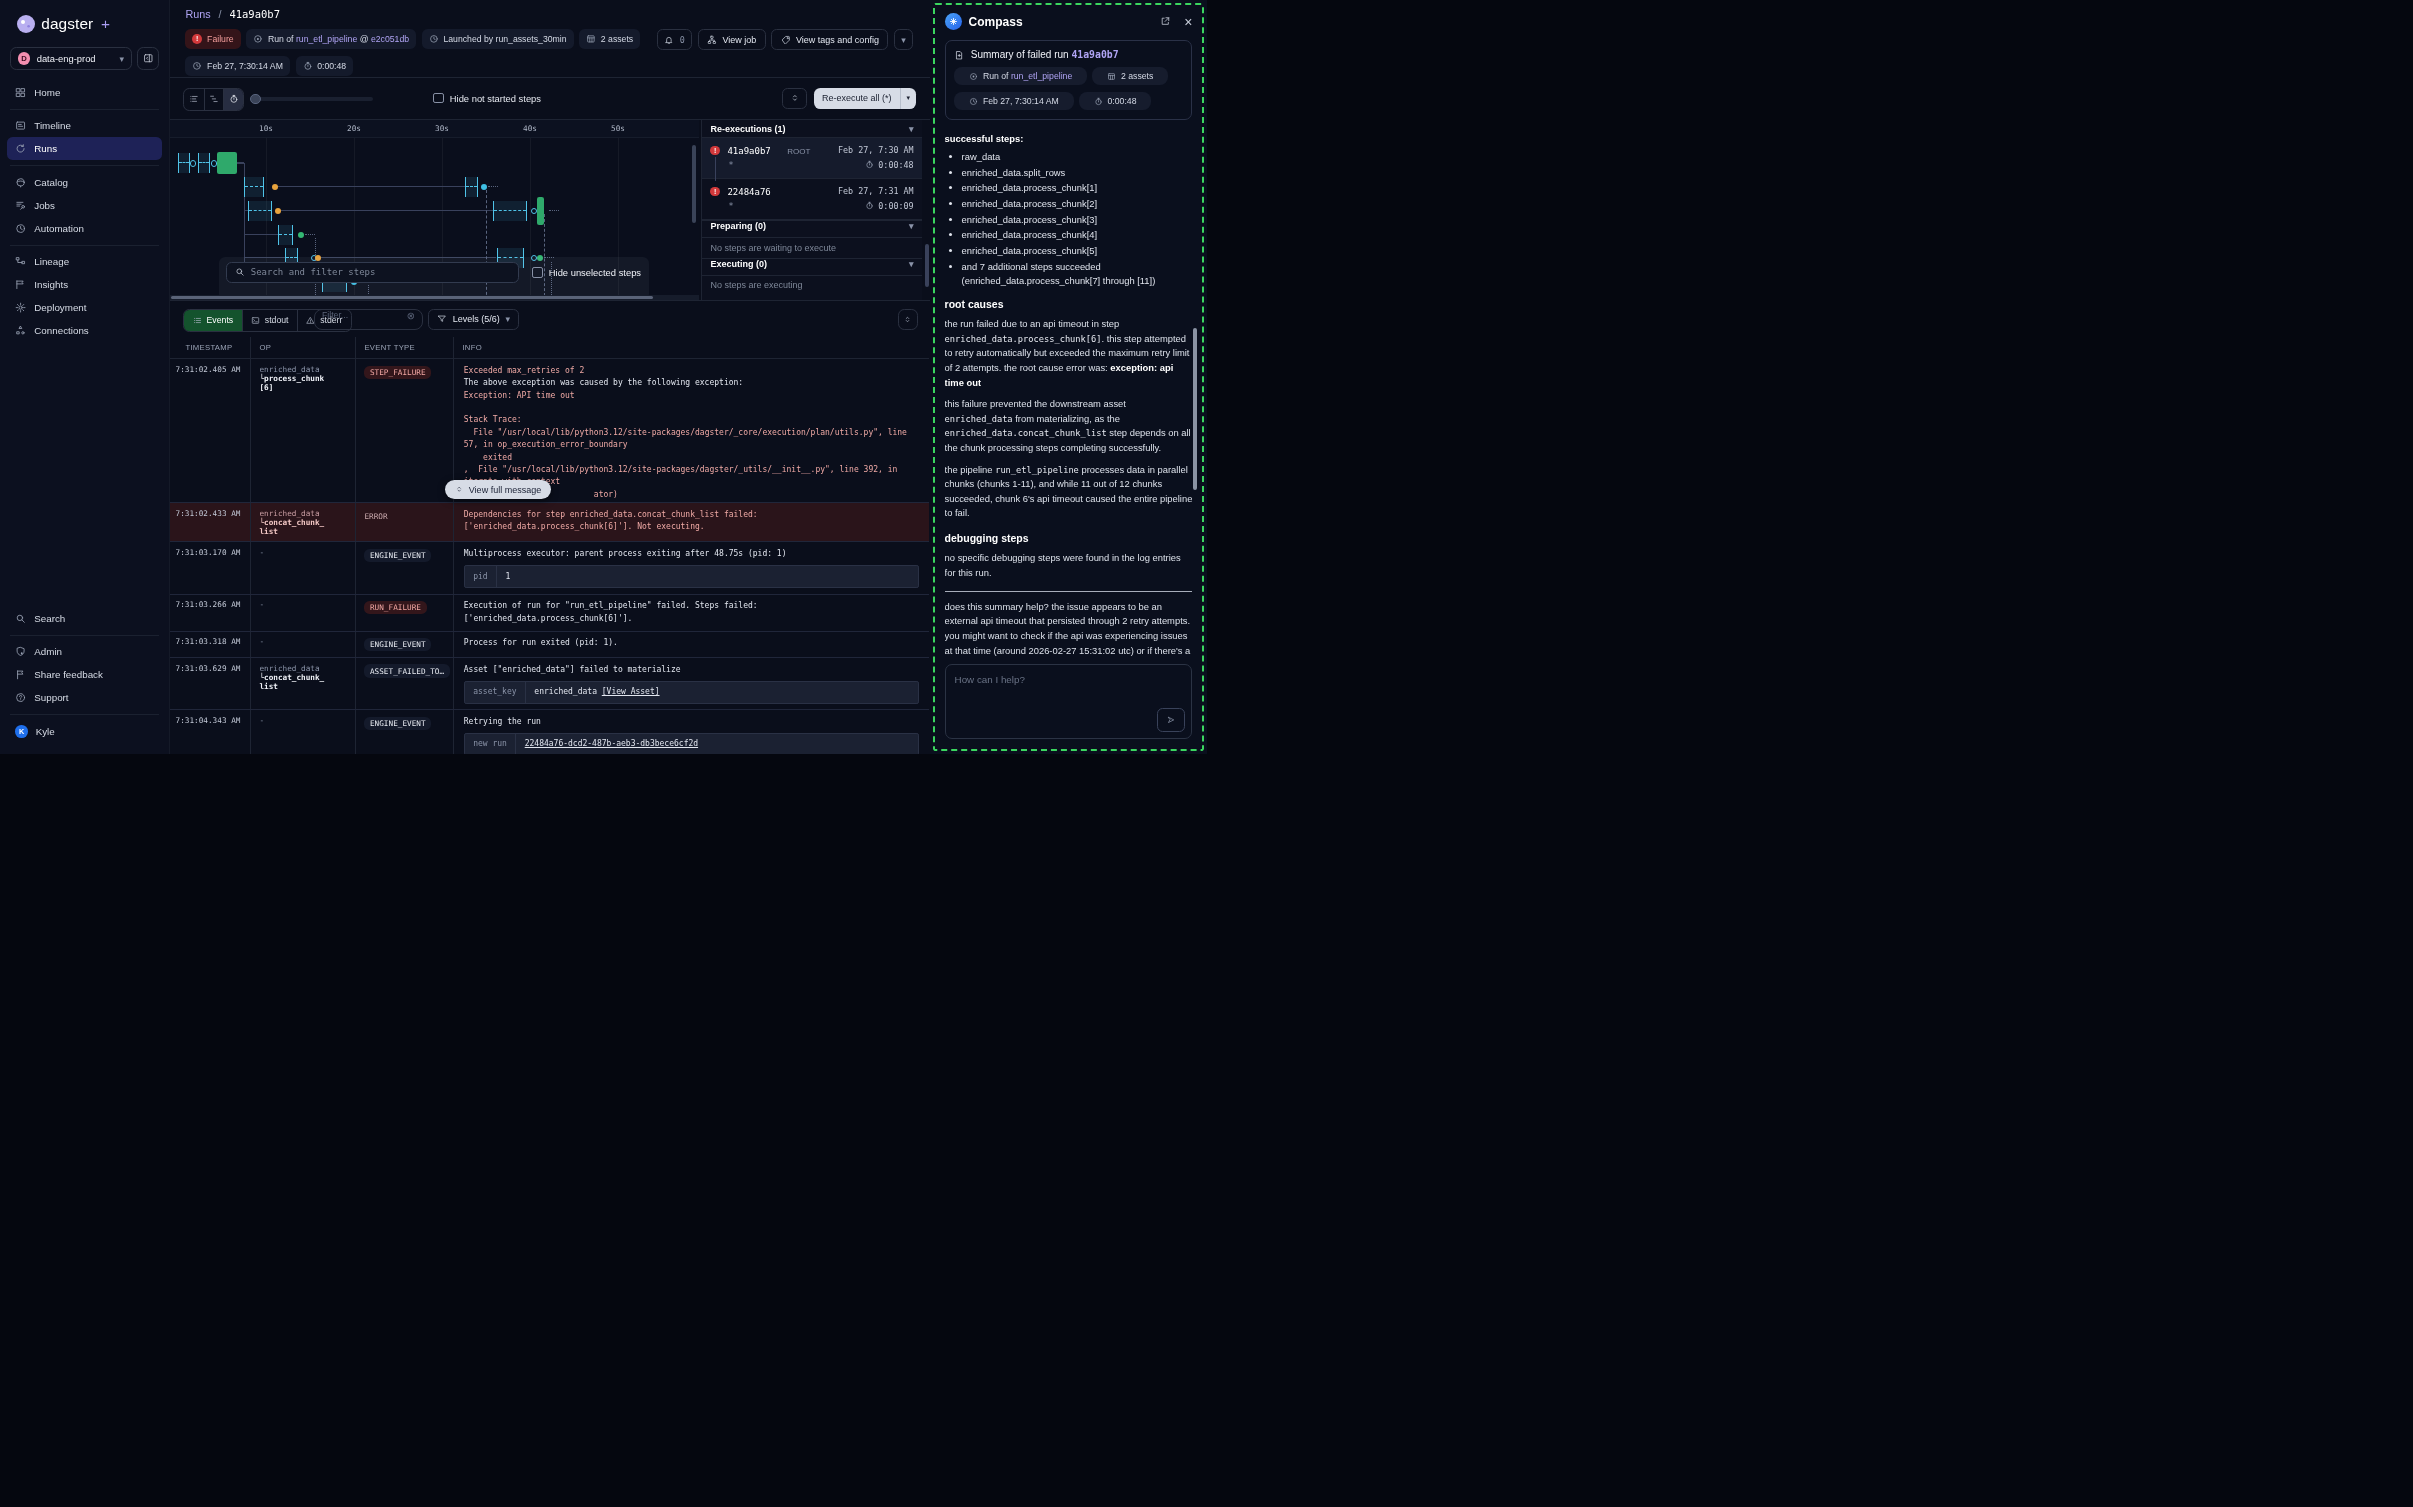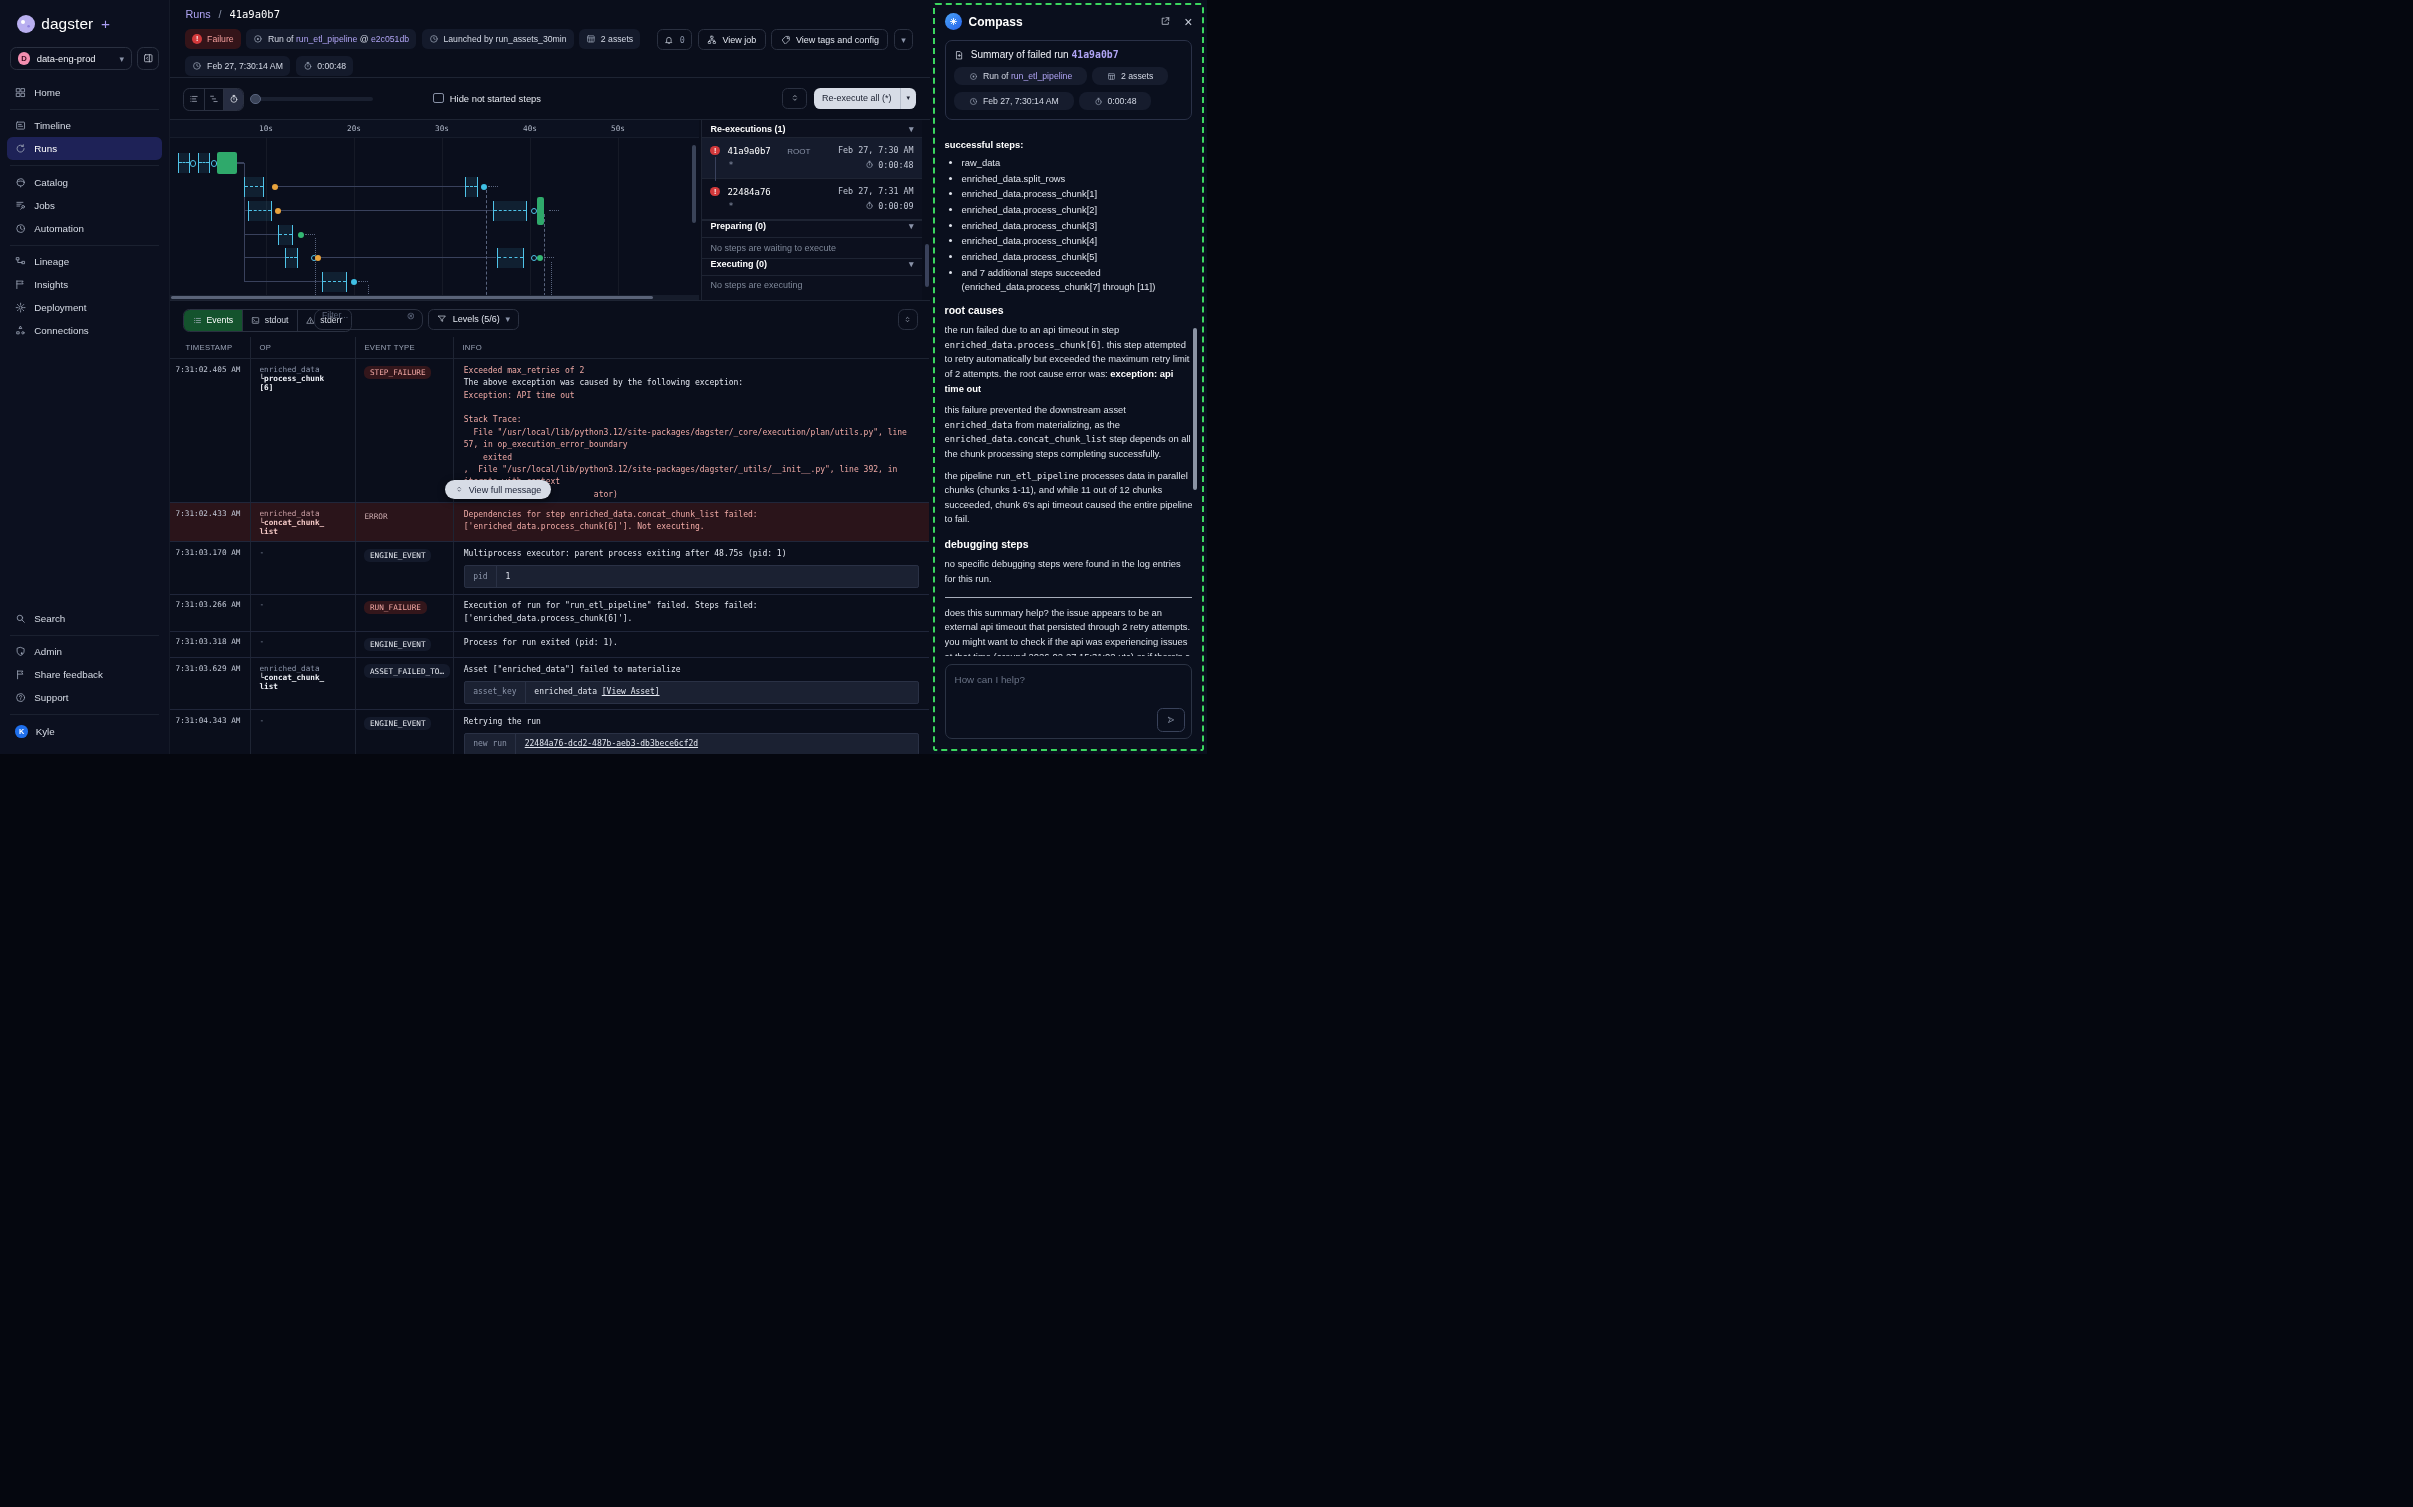--- a/index.html
+++ b/index.html
@@ -155,21 +155,21 @@
   .cp-hbtn{color:#C9CFDB;font-size:10.5px;cursor:pointer;margin-left:5.6px}
   .cp-close{font-size:14px;line-height:1;color:#C9CFDB;cursor:pointer;margin-left:7px}
   .cp-card{margin-top:9.8px;border:0.7px solid #2A3147;border-radius:7px;padding:8.4px}
   .cp-card-title{display:flex;align-items:center;gap:6.3px;font-size:10px;color:#F0F2F8}
   .cp-card-title .ic{color:#C9CFDB;font-size:10.5px}
   .cp-card-title .runid{color:var(--purple);font-family:var(--mono);font-size:9.8px;font-weight:600}
   .cp-pills{display:flex;gap:4.9px;margin-top:7px;flex-wrap:wrap}
   .cp-pill{display:inline-flex;align-items:center;gap:4.9px;background:#161C2D;border-radius:8px;height:18px;padding:0 15px;font-size:8.7px;color:#D5DAE6}
   .cp-pill .ic{color:#9AA3B5;font-size:9px}
   .cp-scroll{flex:1;overflow:hidden;margin-top:2.8px}
-  .cp-h2{margin-top:16px;font-size:9.4px;font-weight:700;color:#FFF}
+  .cp-h2{margin-top:10px;font-size:9.4px;font-weight:700;color:#FFF}
   .cp-h1{margin-top:11.2px;font-size:10.5px;font-weight:700;color:#FFF}
   .cp-ul{margin:6.3px 0 0 17px}
   .cp-ul li{font-size:9.4px;color:#E0E4ED;margin:2.1px 0;line-height:1.45}
   .cp-p{margin-top:7px;font-size:9.4px;line-height:1.55;color:#DCE1EA}
   .cp-p code,.cp-ul code{font-family:var(--mono);font-size:8.7px;color:#E6E9F0}
   .cp-p b{color:#FFF}
   .cp-div{height:0.7px;background:#C3C9D6;opacity:.85;margin:10.5px 0 8.4px 0}
   .cp-sbar{position:absolute;right:4.9px;top:323px;width:4.2px;height:162px;background:#8A93A3;border-radius:2.1px}
   .cp-input{margin-top:8.4px;min-height:75px;border:0.7px solid #2B3344;border-radius:7px;position:relative;flex:0 0 auto}
   .cp-ph{position:absolute;left:9px;top:8.4px;font-size:9.8px;color:#6A7386}
@@ -560,20 +560,35 @@
             <div class="g-box" style="left:115px;top:110px;width:13.3px"></div>
             <div class="g-ring" style="left:141px;top:117px"></div>
             <div class="g-dot" style="left:145px;top:117px;background:#E8A33D"></div>
             <div class="g-box" style="left:327px;top:110px;width:26.5px"></div>
             <div class="g-ring" style="left:361px;top:117px"></div>
             <div class="g-dot" style="left:367px;top:117px;background:#34B873"></div>
             <div class="g-ell" style="left:374px;top:119px;width:9.8px"></div>
             <div class="g-box" style="left:152px;top:134px;width:25px"></div>
             <div class="g-dot" style="left:181px;top:141px;background:#3FBFE4"></div>
             <div class="g-ell" style="left:188px;top:143px;width:9.8px"></div>
+            <div class="g-overlay">
+            <div class="g-search">
+              <span class="ic">
+                  <svg viewBox="0 0 24 24">
+                    <circle cx="10.5" cy="10.5" r="5.8"></circle>
+                    <path d="M14.8 14.8L20 20"></path>
+                  </svg>
+                </span>
+              <span>Search and filter steps</span>
+            </div>
+            <div class="chk-row chk-overlay">
+              <span class="checkbox"></span>
+              <span>Hide unselected steps</span>
+            </div>
+          </div>
             <div class="hscroll">
               <span class="hscroll-thumb"></span>
             </div>
             <div class="vscroll"></div>
           </div>
       </div>
       <div class="reexec-panel" id="rx-panel">
           <div class="rx-head">
             <span>Re-executions (1)</span>
             <span class="chev">▾</span>

